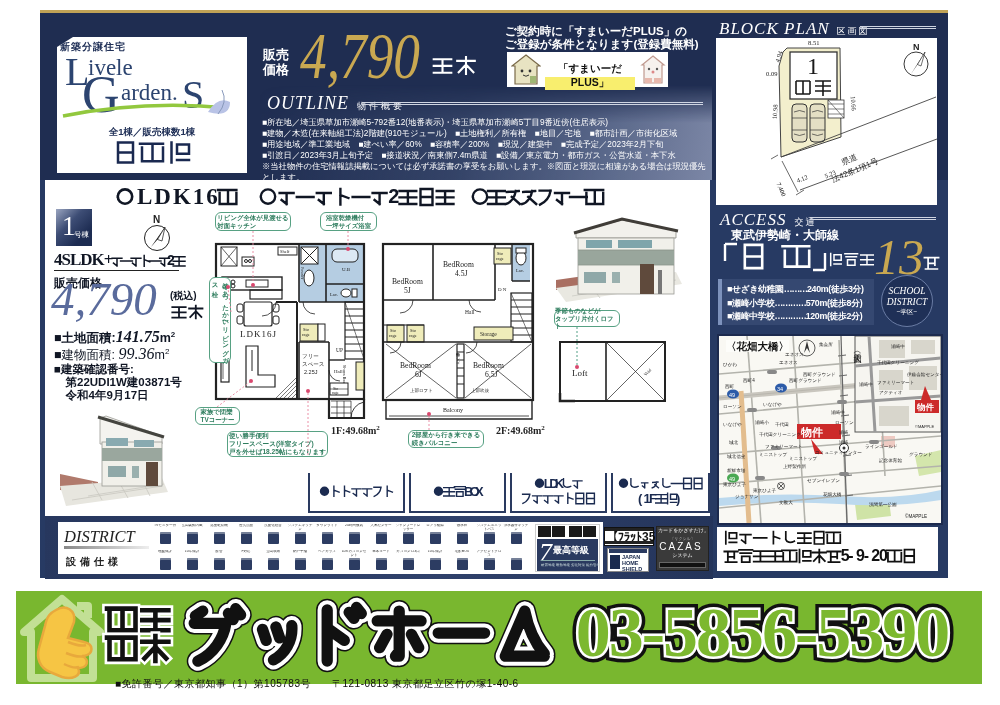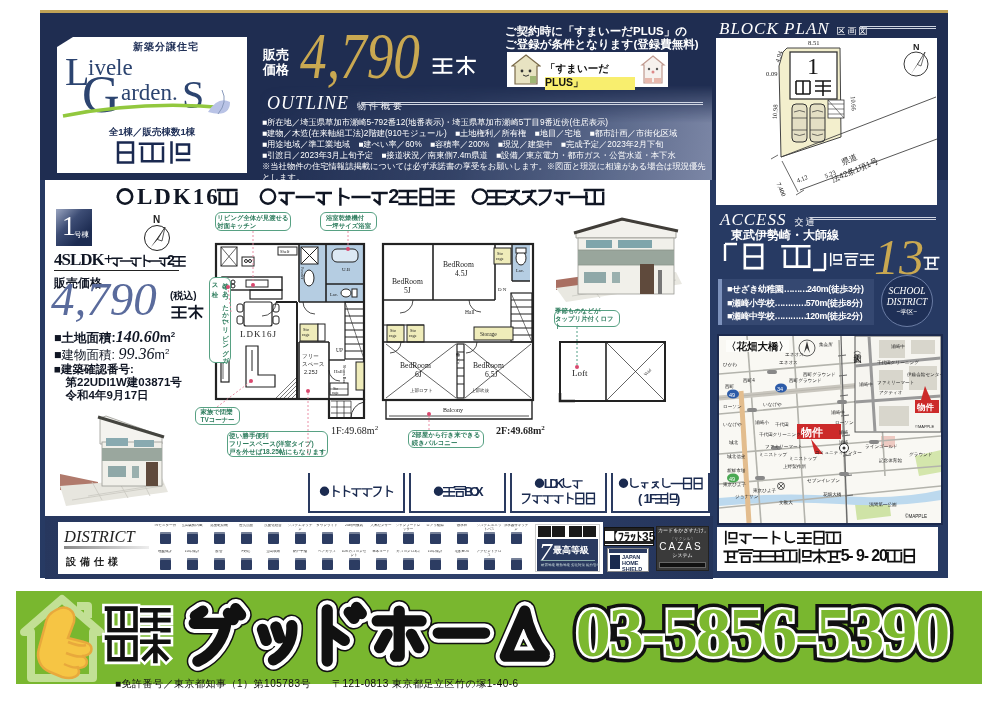--- a/index.html
+++ b/index.html
@@ -8,21 +8,21 @@
 .w{color:#fff}
 svg{display:block}
 .tofu{letter-spacing:0px;line-height:1.15}
 </style></head><body>
 
 <div class="a" style="left:40px;top:10px;width:908px;height:568px;background:#273a63"></div>
 <div class="a" style="left:40px;top:10px;width:908px;height:170px;background:#1f2d51"></div>
 <div class="a" style="left:260px;top:85px;width:452px;height:95px;background:linear-gradient(100deg,rgba(36,52,87,0) 0%,rgba(70,86,122,0.55) 45%,rgba(108,122,156,0.75) 75%,rgba(150,160,190,0.78) 100%);-webkit-mask-image:linear-gradient(to bottom,transparent 0,#000 40%);mask-image:linear-gradient(to bottom,transparent 0,#000 40%)"></div>
 <div class="a" style="left:40px;top:10px;width:908px;height:2.5px;background:#c0a256"></div>
 <div class="a" style="left:57px;top:37px;width:190px;height:136px;background:#fff;clip-path:polygon(0 10px,16px 0,100% 0,100% 100%,0 100%)"></div>
-<div class="a" style="left:71px;top:40px;width:190px;text-align:center;font-size:10px;letter-spacing:1px;color:#203057;font-weight:bold">新築分譲住宅</div>
+<div class="a" style="left:60px;top:40px;width:190px;text-align:left;font-size:10px;letter-spacing:1px;color:#203057;font-weight:bold">新築分譲住宅</div>
 <svg class="a" style="left:60px;top:48px" width="184" height="80" viewBox="0 0 184 80">
 <g fill="#2c4470" font-family="Liberation Serif,serif">
 <text x="5" y="37" font-size="40">L</text>
       <text x="28" y="27" font-size="23">ivele</text>
 <text x="22" y="64" font-size="52">G</text>
       <text x="61" y="52" font-size="23">arden.</text>
       <text x="122" y="60" font-size="40">S</text>
 </g>
 <path d="M3,68 Q85,52 168,60" stroke="#92c83e" stroke-width="3.5" fill="none"></path>
 <path d="M148,64 q10,-16 22,-10 q0,16 -22,10" fill="#b9c3e6"></path>
@@ -39,21 +39,21 @@
   </svg>
 <div class="a w" style="left:505px;top:25px;font-size:11.5px;font-weight:bold;line-height:12.5px">ご契約時に「すまいーだPLUS」の<br>ご登録が条件となります(登録費無料)</div>
 <div class="a" style="left:507px;top:52px;width:161px;height:35px;background:#fff"></div>
 <svg class="a" style="left:511px;top:54px" width="30" height="31" viewBox="0 0 30 31">
 <path d="M15,1 L29,12 L26,12 L26,30 L4,30 L4,12 L1,12 Z" fill="#e8e3c2" stroke="#7a6a4a" stroke-width="1.2"></path>
 <circle cx="11" cy="17" r="1.4" fill="#333"></circle>
     <circle cx="19" cy="17" r="1.4" fill="#333"></circle>
 <path d="M12,21 q3,2.5 6,0" stroke="#333" stroke-width="1" fill="none"></path>
 <rect x="19" y="22" width="6" height="7" fill="#9fb674"></rect>
   </svg>
-<div class="a" style="left:545px;top:62px;width:90px;font-size:10.5px;font-weight:bold;color:#111;background:linear-gradient(to top,#f8ee6e 45%,transparent 45%);text-align:left">「すまいーだPLUS」</div>
+<div class="a" style="left:545px;top:62px;width:90px;font-size:10.5px;font-weight:bold;color:#111;background:linear-gradient(to top,#f8ee6e 45%,transparent 45%);text-align:center">「すまいーだPLUS」</div>
 <svg class="a" style="left:640px;top:54px" width="26" height="31" viewBox="0 0 26 31">
 <path d="M13,2 L24,11 L22,11 L22,29 L4,29 L4,11 L2,11 Z" fill="#f6f1ee" stroke="#c09a90" stroke-width="1.2"></path>
 <circle cx="9" cy="15" r="1.2" fill="#555"></circle>
     <circle cx="17" cy="15" r="1.2" fill="#555"></circle>
 <circle cx="13" cy="18" r="1.5" fill="#d88"></circle>
 <rect x="5" y="24" width="7" height="5" fill="#e7b8ad"></rect>
     <rect x="14" y="24" width="7" height="5" fill="#e7b8ad"></rect>
   </svg>
 <div class="a ser w" style="left:267px;top:93px;font-size:18px;font-style:italic;letter-spacing:1px">OUTLINE<span style="font-size:9px;font-style:normal;font-family:Liberation Sans,sans-serif;margin-left:8px;letter-spacing:3px">物件概要</span></div>
 <div class="a" style="left:362px;top:102px;width:341px;height:3px;border-top:1px solid #cfd5e2;border-bottom:1px solid #cfd5e2"></div>
@@ -87,21 +87,21 @@
 <svg style="position:absolute;left:110px;top:254px;overflow:visible" width="77.6" height="16.8" viewBox="0 0 77.6 16.8">
     <path d="M2.1,4.2H11.9M7,4.2V11.9M7,11.9L3.5,9.1M10.6,7H22.4M21.1,4.2H30.9M26,4.2V11.9M26,11.9L22.5,9.1M34.2,1.4V12.3M34.2,5.6L39.8,7.7M39.2,7H51M49.7,4.2H59.5M54.6,4.2V11.9M54.6,11.9L51.1,9.1M63.2,2.8H75M63.2,7.3H75M63.2,11.9H75M69.1,2.8V11.9" stroke="#101624" stroke-width="1.5" fill="none" stroke-linecap="square"></path>
     <text x="57.1" y="11.5" font-size="14" font-family="Liberation Sans,sans-serif" font-weight="bold" fill="#101624">2</text>
   </svg>
 <div class="a tofu" style="left:54px;top:277px;font-size:12px;font-weight:bold;color:#101624">販売価格</div>
 <div class="a ser" style="left:51px;top:273px;font-size:47px;font-style:italic;color:#5a6b9c;letter-spacing:0px;transform:scale(1,0.97);transform-origin:0 0">4,790</div>
 <div class="a tofu" style="left:170px;top:290px;font-size:10px;font-weight:bold;color:#101624">(税込)</div>
 <svg style="position:absolute;left:171px;top:304px;overflow:visible" width="39.6" height="19.2" viewBox="0 0 39.6 19.2">
     <path d="M1.3,3.2H14.7M1.3,8.3H14.7M1.3,13.6H14.7M8,3.2V13.6M18.1,4.5H31.5M24.8,1.6V14.4M24.8,7.2L19.2,13.1M24.8,7.2L30.4,13.1" stroke="#101624" stroke-width="1.8" fill="none" stroke-linecap="square"></path>
   </svg>
-<div class="a tofu" style="left:54px;top:328px;font-size:12.5px;font-weight:bold;color:#101624">■土地面積:<span class="ser" style="font-size:16px;font-style:italic">140.60</span>m<sup style="font-size:8px">2</sup></div>
+<div class="a tofu" style="left:54px;top:328px;font-size:12.5px;font-weight:bold;color:#101624">■土地面積:<span class="ser" style="font-size:16px;font-style:italic">141.75</span>m<sup style="font-size:8px">2</sup></div>
 <div class="a tofu" style="left:54px;top:345px;font-size:12.5px;font-weight:normal;color:#101624">■建物面積: <span class="ser" style="font-size:16px;font-style:italic">99.36</span>m<sup style="font-size:8px">2</sup></div>
 <div class="a tofu" style="left:54px;top:363px;font-size:11.5px;font-weight:bold;color:#101624;line-height:13px">■建築確認番号:<br>　第22UDI1W建03871号<br>　令和4年9月17日</div>
 <svg class="a" style="left:206px;top:240px" width="170" height="185" viewBox="0 0 170 185">
 <g fill="none" stroke="#222" stroke-width="1">
 
 <rect x="93" y="4" width="64" height="58" fill="#b5cde2" stroke="none"></rect>
 
 <rect x="10" y="4" width="148" height="155" stroke-width="2.2"></rect>
 
 <path d="M93,4 V62 M93,62 H158 M120,4 V62 M120,44 H158" stroke-width="1.6"></path>
@@ -330,21 +330,21 @@
 <g fill="#d9486e">
 <circle cx="208" cy="105" r="2"></circle>
       <circle cx="303" cy="69" r="2"></circle>
       <circle cx="183" cy="107" r="2"></circle>
 <circle cx="206" cy="201" r="2"></circle>
       <circle cx="263" cy="211" r="2"></circle>
       <circle cx="384" cy="234" r="2"></circle>
 </g>
 <circle cx="532" cy="187" r="2" fill="#d9486e"></circle>
 </svg>
-<div class="a ser" style="left:331px;top:424px;font-size:10px;font-weight:normal;color:#222">1F:49.68m<sup style="font-size:7px">2</sup></div>
+<div class="a ser" style="left:331px;top:424px;font-size:10px;font-weight:bold;color:#222">1F:49.68m<sup style="font-size:7px">2</sup></div>
 <div class="a ser" style="left:496px;top:424px;font-size:10px;font-weight:bold;color:#222">2F:49.68m<sup style="font-size:7px">2</sup></div>
 <div style="position:absolute;border-left:2px solid #2a3a60;border-right:2px solid #2a3a60;border-bottom:2px solid #2a3a60;background:#fff;top:473px;height:40px;display:flex;align-items:center;justify-content:center;text-align:center;left:308px;width:97px">
     <div>
       <svg width="76.6" height="15" viewBox="0 0 76.6 15" style="margin:0 auto;overflow:visible">
         <path d="M1.8,6.2 a4.7,4.7 0 1 0 9.4,0 a4.7,4.7 0 1 0 -9.4,0Z" fill="#1b2b50"></path>
         <path d="M15.9,1.3V11.4M15.9,5.2L21.1,7.2M26.5,1.3V11.4M26.5,5.2L31.7,7.2M33.9,3.9H43M38.5,3.9V11M38.5,11L35.2,8.5M44.6,3.9H53.7M49.1,3.9V11M49.1,11L45.9,8.5M55.9,2.3H63M63,2.3C62.4,6.5,59.8,9.8,56.2,11.4M69.2,1.3V11.4M69.2,5.2L74.4,7.2" stroke="#1b2b50" stroke-width="1.4" fill="none" stroke-linecap="square"></path>
       </svg>
     </div>
   </div>
 <div style="position:absolute;border-left:2px solid #2a3a60;border-right:2px solid #2a3a60;border-bottom:2px solid #2a3a60;background:#fff;top:473px;height:40px;display:flex;align-items:center;justify-content:center;text-align:center;left:409px;width:97px">

